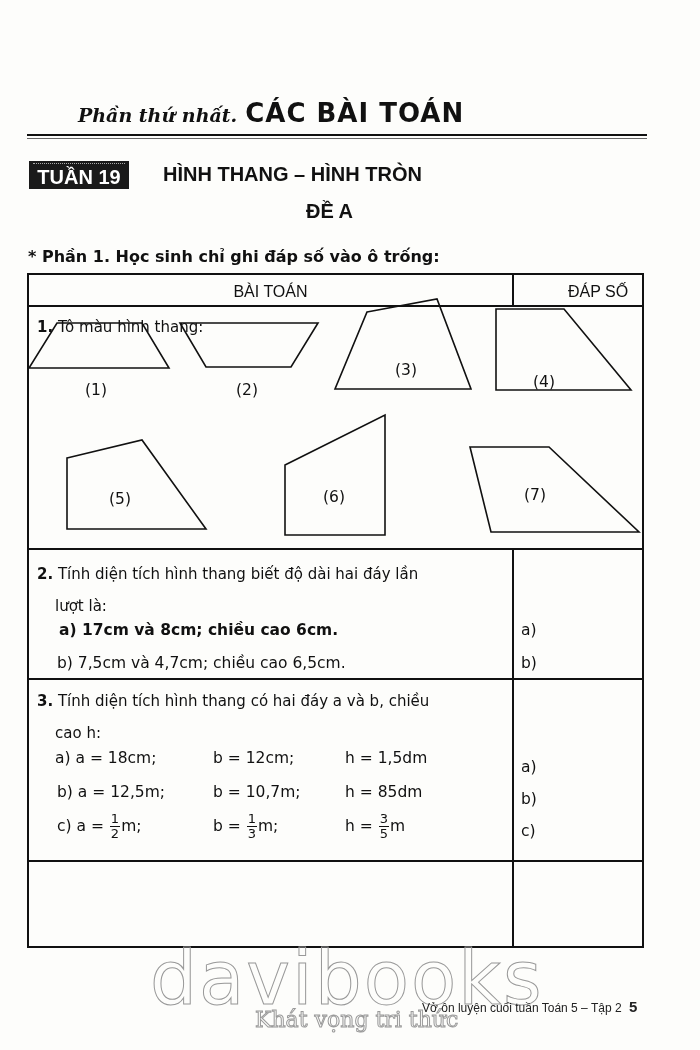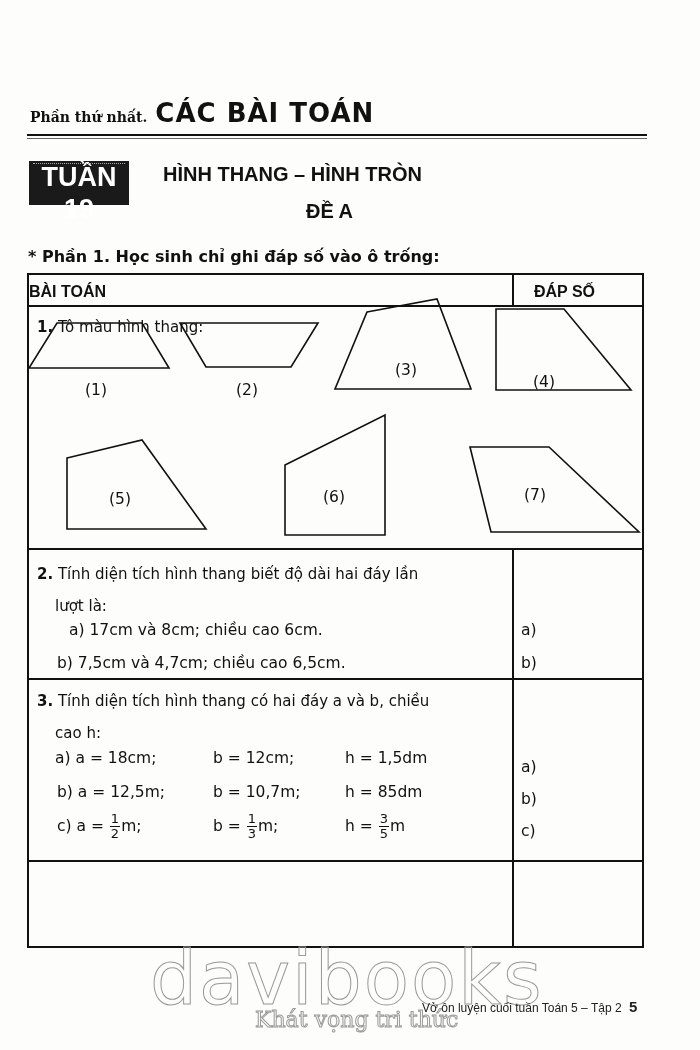--- a/index.html
+++ b/index.html
@@ -2,35 +2,35 @@
 <html><head>
 <meta charset="utf-8">
 <style>
   html, body { margin: 0; padding: 0; }
   body {
     width: 700px; height: 1050px; background: #fdfdfb; position: relative;
     overflow: hidden; font-family: "DejaVu Sans", sans-serif; color: #111;
   }
   .abs { position: absolute; }
   .part-heading { left: 30px; top: 98px; white-space: nowrap; }
-  .part-prefix { font-family: "DejaVu Serif", serif; font-size: 14px; font-weight: bold; }
+  .part-prefix { font-family: "DejaVu Serif", serif; font-style: italic; font-size: 19px; font-weight: bold; margin-left: 48px; }
   .part-title { font-family: "DejaVu Sans", sans-serif; font-size: 26px; font-weight: bold; letter-spacing: 1px; margin-left: 8px; }
   .rule1 { left: 27px; top: 134px; width: 620px; height: 2px; background: #111; }
   .rule2 { left: 27px; top: 138px; width: 620px; height: 1px; background: #666; }
-  .badge { left: 29px; top: 161px; width: 100px; height: 44px; background: #1a1a1a; color: #fff;
-    font-family: "Liberation Sans", sans-serif; font-weight: bold; font-size: 27px; text-align: center; line-height: 32px; letter-spacing: 0px; }
+  .badge { left: 29px; top: 161px; width: 100px; height: 28px; background: #1a1a1a; color: #fff;
+    font-family: "Liberation Sans", sans-serif; font-weight: bold; font-size: 20px; text-align: center; line-height: 32px; letter-spacing: 0px; }
   .badge-topline { position: absolute; left: 4px; right: 4px; top: 2px; height: 3px;
     border-top: 1px dotted #aaa; }
   .week-title { left: 148px; top: 163px; font-family: "Liberation Sans", sans-serif; font-size: 20px; font-weight: bold; margin-left: 15px; }
   .variant { left: 306px; top: 200px; font-family: "Liberation Sans", sans-serif; font-size: 20px; font-weight: bold; }
   .instruction { left: 28px; top: 247px; font-size: 16px; font-weight: bold; }
   .table { left: 27px; top: 273px; width: 617px; height: 675px; border: 2px solid #111; box-sizing: border-box; }
   .hline { position: absolute; left: 0; right: 0; height: 0; border-top: 2px solid #111; }
   .vline { position: absolute; width: 0; border-left: 2px solid #111; }
-  .th { position: absolute; top: 0; height: 31px; line-height: 33px; font-family: "Liberation Sans", sans-serif; font-size: 16px; font-weight: bold; }
+  .th { position: absolute; top: 0; height: 31px; line-height: 33px; text-align: center; font-family: "Liberation Sans", sans-serif; font-size: 16px; font-weight: normal; }
   .q { position: absolute; font-size: 15px; line-height: 32px; }
   .q b { font-weight: bold; }
   .sub { position: absolute; font-size: 15.5px; white-space: nowrap; }
   .ans { position: absolute; font-size: 15.5px; }
   .frac { display: inline-block; vertical-align: middle; text-align: center; font-size: 13px; line-height: 14px; margin: 0 1px; }
   .frac .num { display: block; border-bottom: 1px solid #111; padding: 0 1px; }
   .frac .den { display: block; }
   svg.shapes { position: absolute; left: 0; top: 0; }
   .footer { left: 422px; top: 998px; font-family: "Liberation Sans", sans-serif; font-size: 12px; color: #222; white-space: nowrap; }
   .footer .pg { font-weight: bold; font-size: 15px; margin-left: 4px; }
@@ -88,21 +88,21 @@
   <div class="sub" style="left:495px; top:211px;">(7)</div>
 
   <div class="hline" style="top:273px;"></div>
   <div class="vline" style="left:483px; top:273px; height:400px;"></div>
 
   <div class="q" style="left:8px; top:283px; width:470px;">
     <b>2.</b>
     <span>Tính diện tích hình thang biết độ dài hai đáy lần</span><br>
     <span style="padding-left:18px;">lượt là:</span>
   </div>
-  <div class="sub" style="left:40px; top:346px;">a) 17cm và 8cm; chiều cao 6cm.</div>
+  <div class="sub" style="left:30px; top:346px;font-weight:bold;">a) 17cm và 8cm; chiều cao 6cm.</div>
   <div class="sub" style="left:28px; top:379px;">b) 7,5cm và 4,7cm; chiều cao 6,5cm.</div>
   <div class="ans" style="left:492px; top:346px;">a)</div>
   <div class="ans" style="left:492px; top:379px;">b)</div>
 
   <div class="hline" style="top:403px;"></div>
 
   <div class="q" style="left:8px; top:410px; width:470px;">
     <b>3.</b>
     <span>Tính diện tích hình thang có hai đáy a và b, chiều</span><br>
     <span style="padding-left:18px;">cao h:</span>

